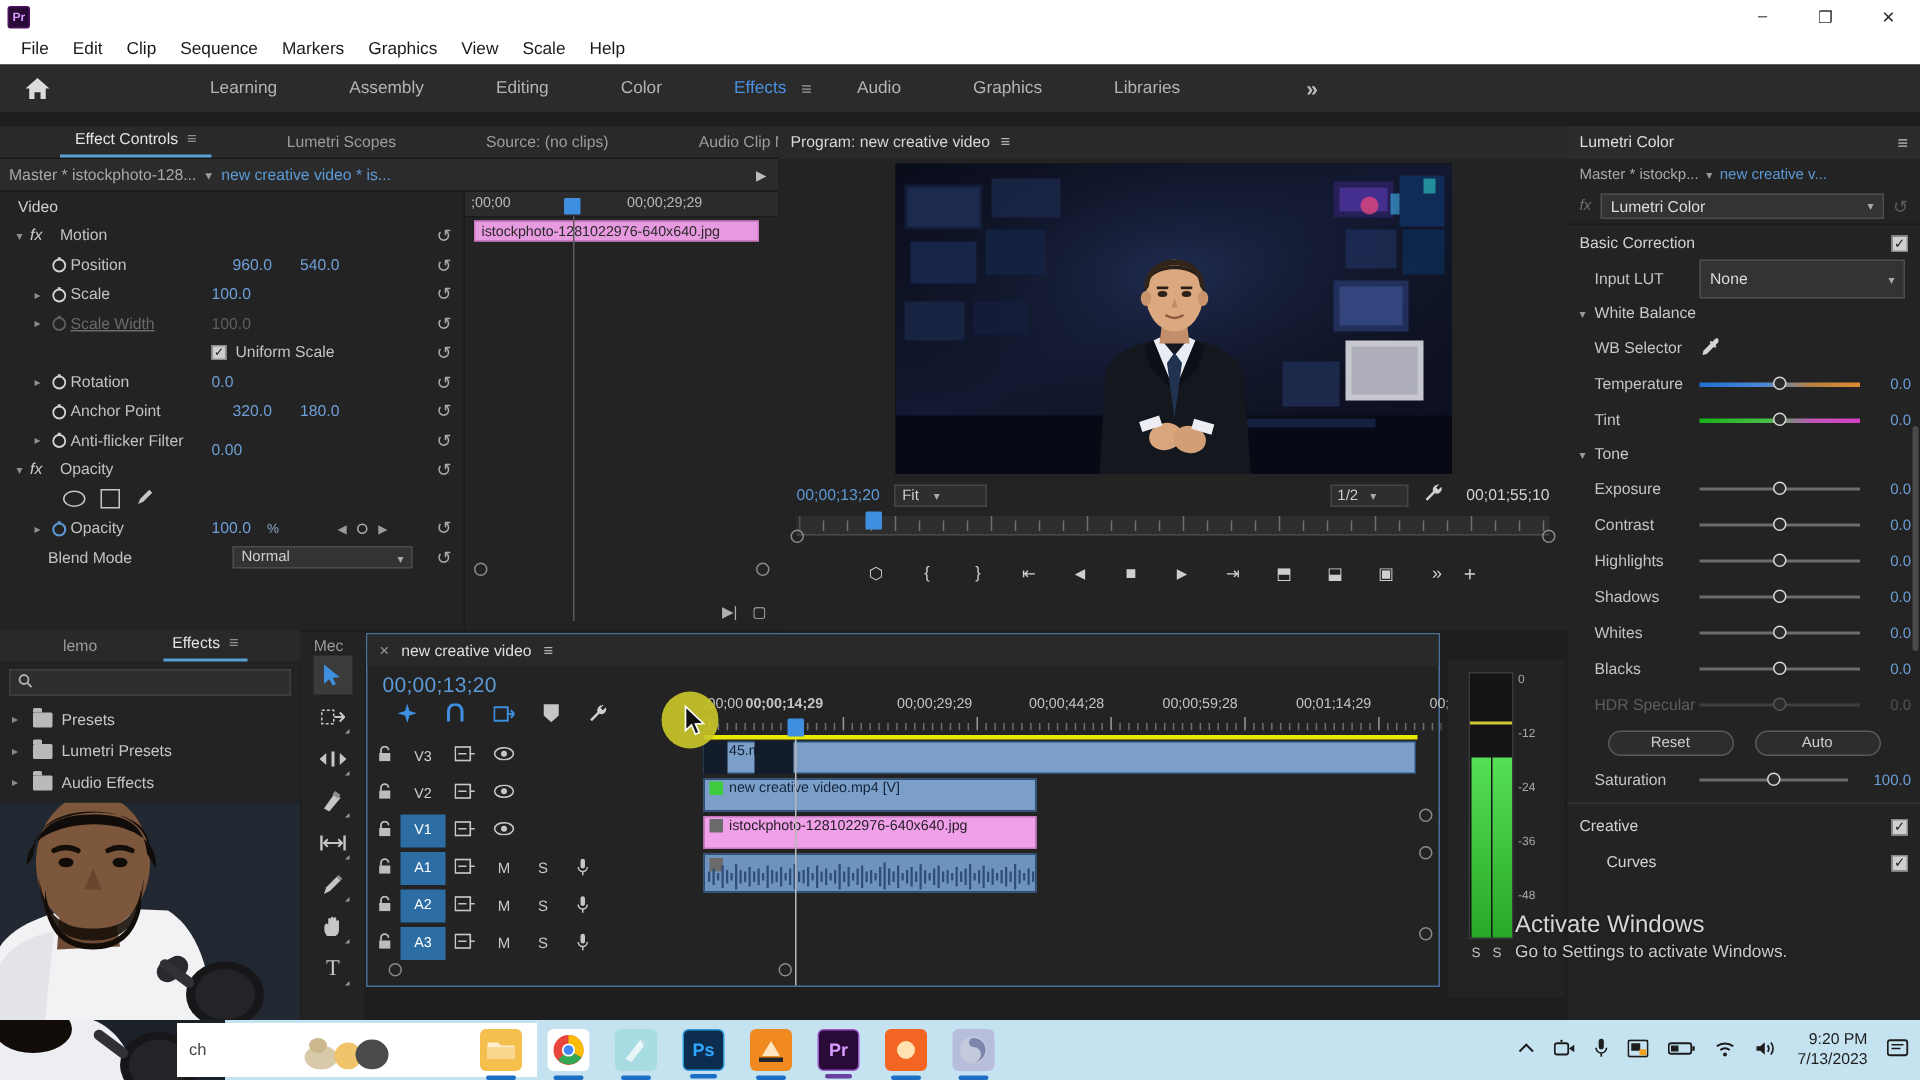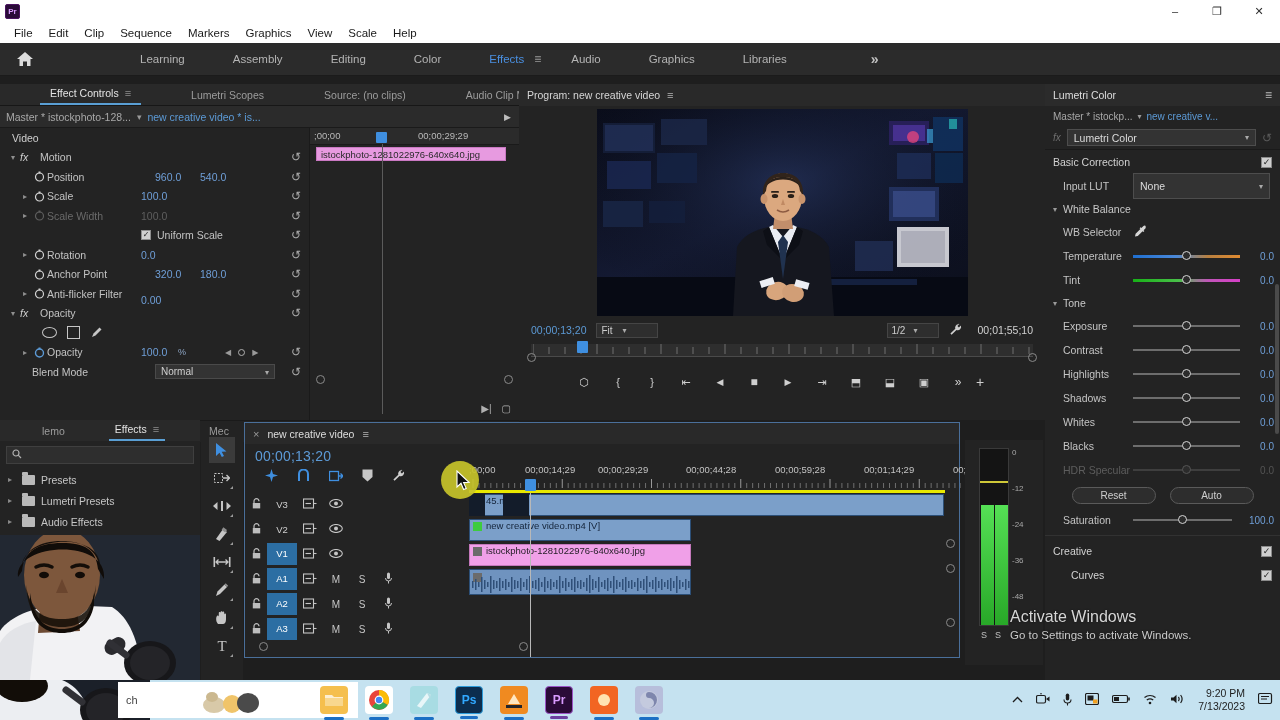--- a/index.html
+++ b/index.html
@@ -77,21 +77,21 @@
   .ec-arrow { color:#bdbdbd; font-size: 9px; margin-left:auto; padding-right:2px;}
   .ec-body { display: flex; height: 292px; }
   .ec-left { width: 310px; position: relative; border-right: 1px solid #1a1a1a; }
   .ec-right { flex: 1; position: relative; background:#232323; }
   .ec-row { height: 19.5px; display: flex; align-items: center; position: relative; font-size: 10.5px;}
   .ec-row .twirl { width: 14px; text-align:center; color: #8f8f8f; font-size: 8px; }
   .ec-row .stopwatch {
     width: 15px; height: 15px; display:flex; align-items:center; justify-content:center;
   }
   .ec-label { color: #c3c3c3; }
-  .ec-label.dim { color: #6a6a6a; }
+  .ec-label.dim { color: #6a6a6a; text-decoration: underline; }
   .ec-val { position:absolute; left: 155px; color: #6f9fd8; }
   .ec-val2 { position:absolute; left: 200px; color: #6f9fd8; }
   .ec-val.dim { color:#5e5e5e; }
   .ec-reset { position: absolute; right: 8px; color: #a9a9a9; font-size: 12px; }
   .ec-section { height: 19.5px; display:flex; align-items:center; font-size: 10.5px; color:#cfcfcf; }
   .ec-video-hdr { padding-left: 12px; }
   .ec-ruler { height: 17px; background:#2b2b2b; position:relative; border-bottom:1px solid #1a1a1a;}
   .ec-ruler .tc { position:absolute; top:2px; font-size:9.5px; color:#b9b9b9;}
   .ec-clipbar {
     position:absolute; top:19px; left:6px; width:190px; height:14px;
@@ -994,21 +994,21 @@
         </span>
         <span>
           <svg width="13" height="13" viewBox="0 0 13 13">
               <path d="M9.5 1.2a3.4 3.4 0 0 0-3.2 4.5L1.4 10.6l1.2 1.2 4.9-4.9a3.4 3.4 0 0 0 4.4-4.4l-2 2-1.5-1.5 2-2a3.4 3.4 0 0 0-0.9-0.2z" fill="#cfcfcf"></path>
             </svg>
         </span>
       </div>
 
       <div class="tl-ruler">
         <span class="tc" style="left:24px;">;00;00</span>
-        <span class="tc" style="left:80px;">00;00;14;29</span>
+        <span class="tc" style="left:52px;font-weight:bold;">00;00;14;29</span>
         <span class="tc" style="left:153px;">00;00;29;29</span>
         <span class="tc" style="left:241px;">00;00;44;28</span>
         <span class="tc" style="left:330px;">00;00;59;28</span>
         <span class="tc" style="left:419px;">00;01;14;29</span>
         <span class="tc" style="left:508px;">00;01;29;29</span>
         <span class="tc" style="left:580px;">0</span>
         <div class="ticks">
           <svg width="516" height="9" viewBox="0 0 516 9" preserveAspectRatio="none">
               <line x1="28" x2="28" y1="0" y2="9" stroke="#9a9a9a" stroke-width="1"></line>
               <line x1="33.95" x2="33.95" y1="4" y2="9" stroke="#6f6f6f" stroke-width="1"></line>

